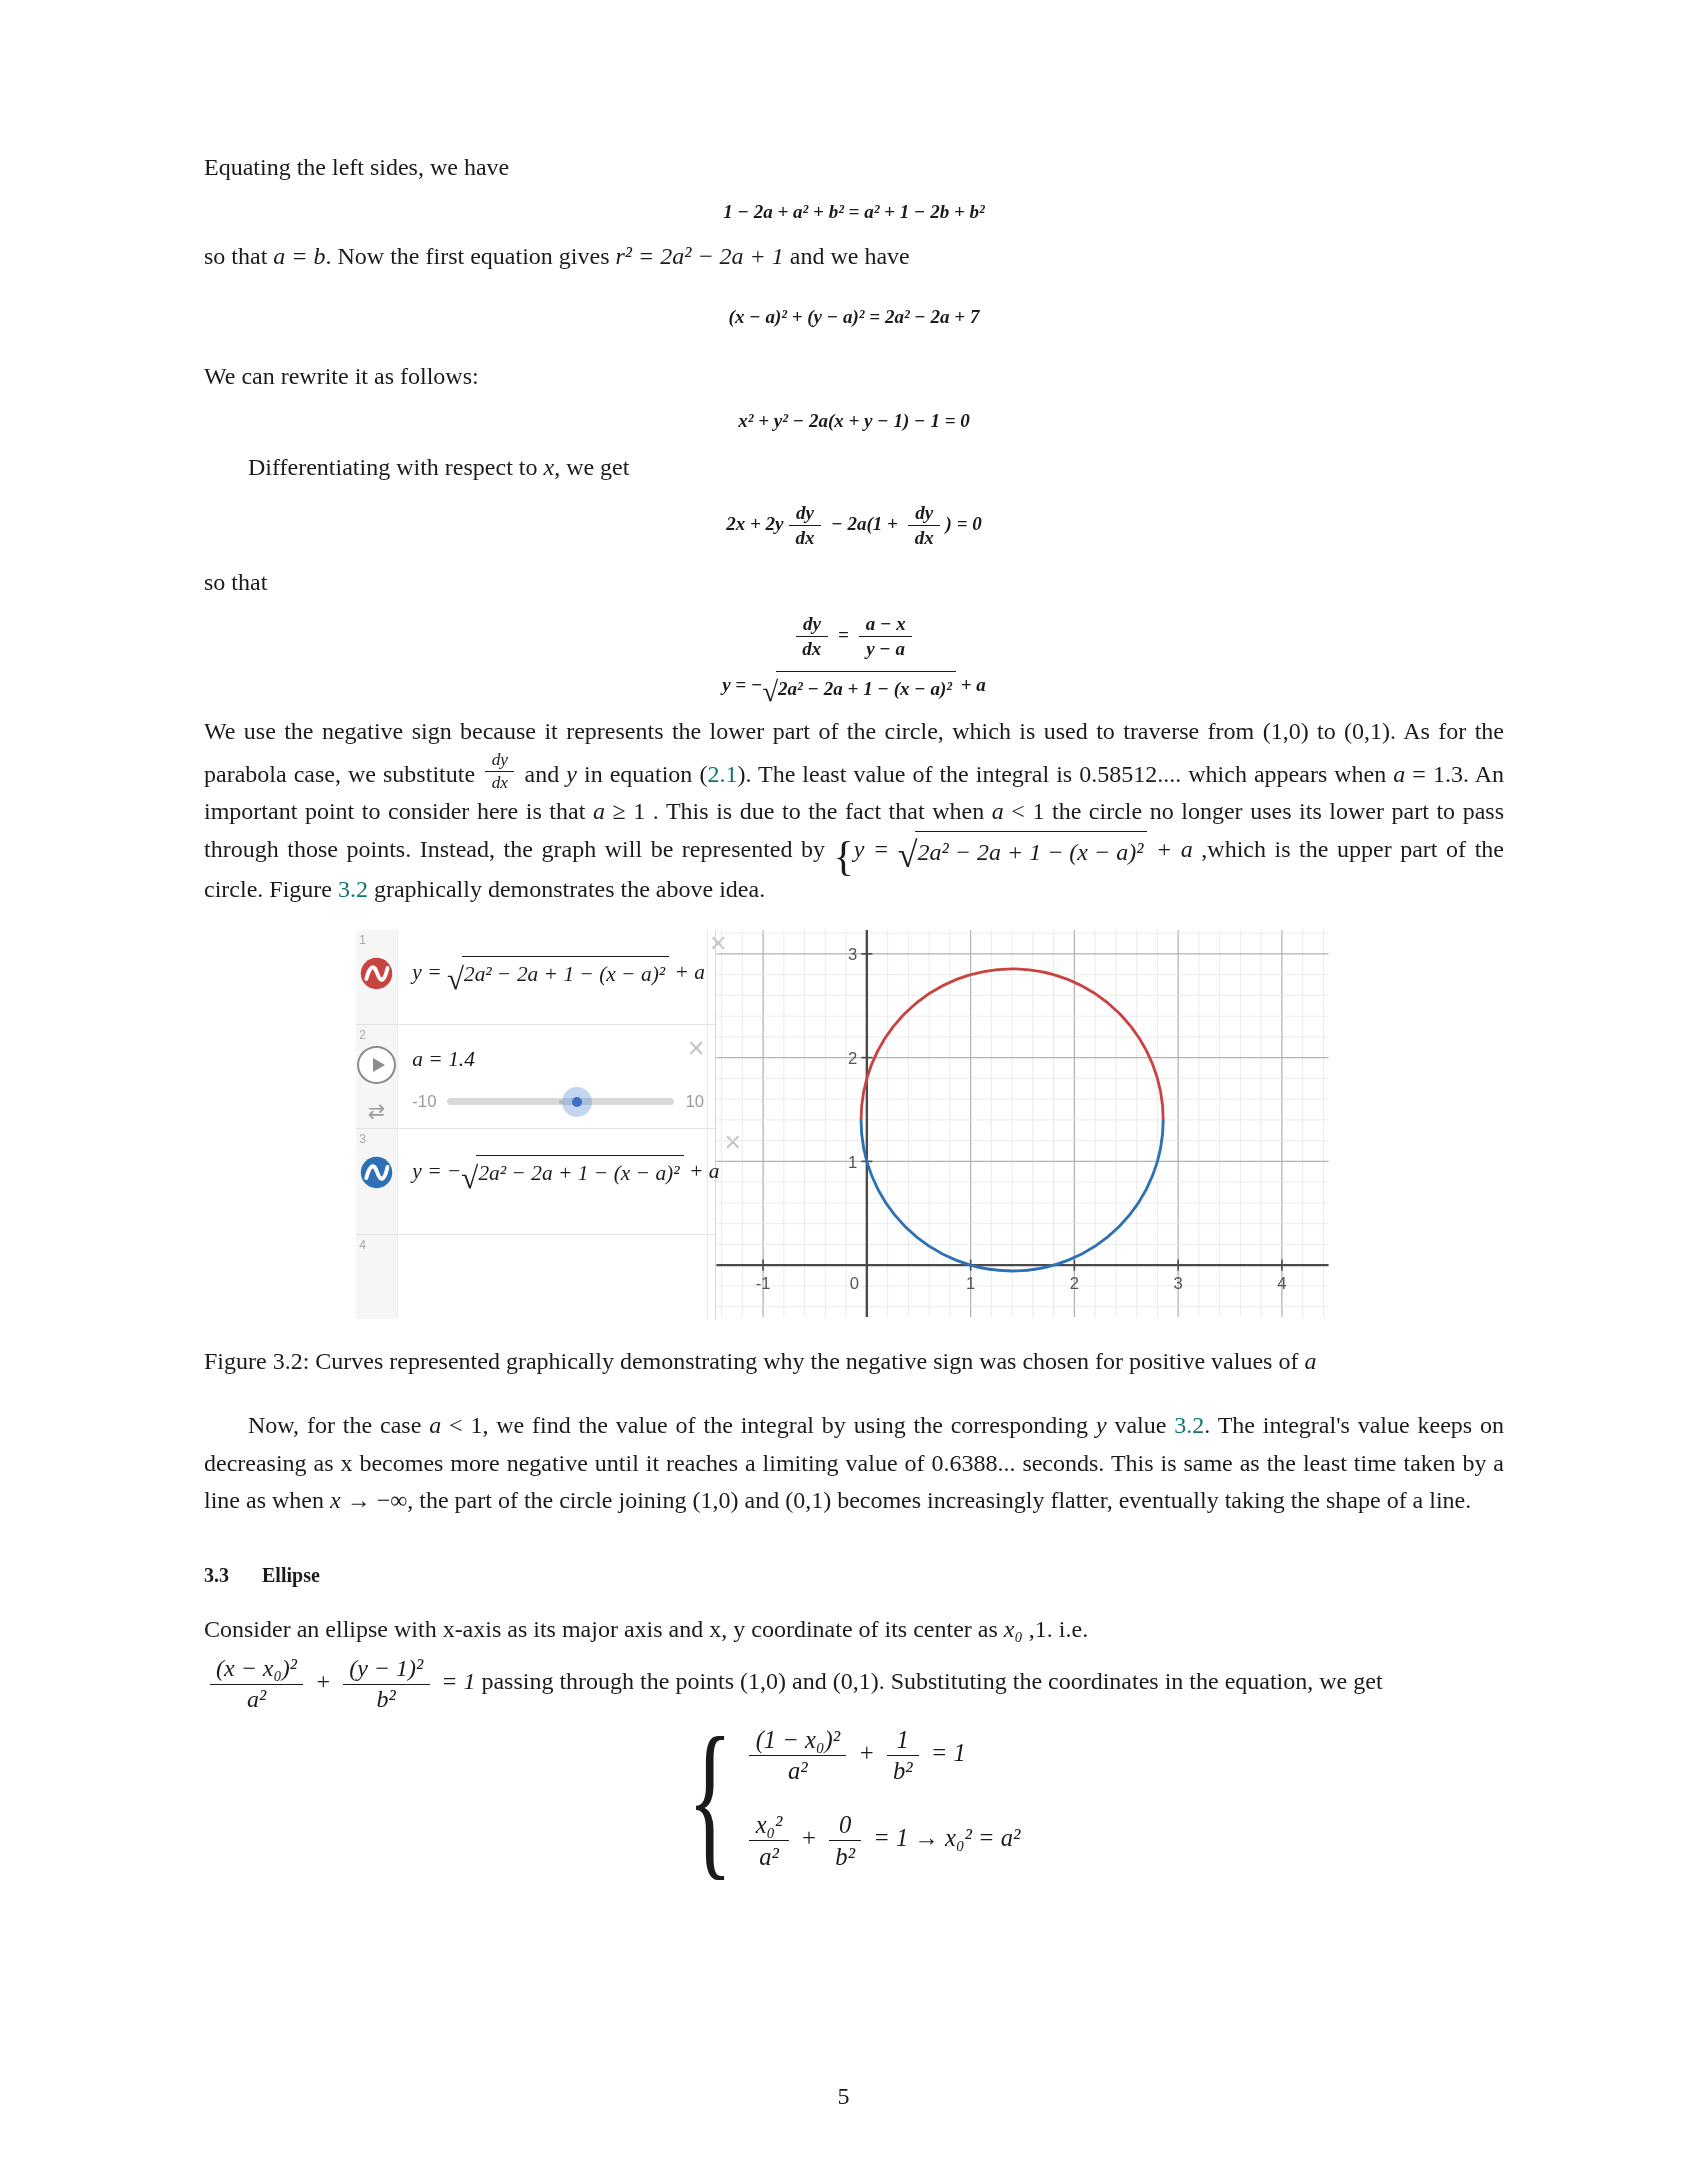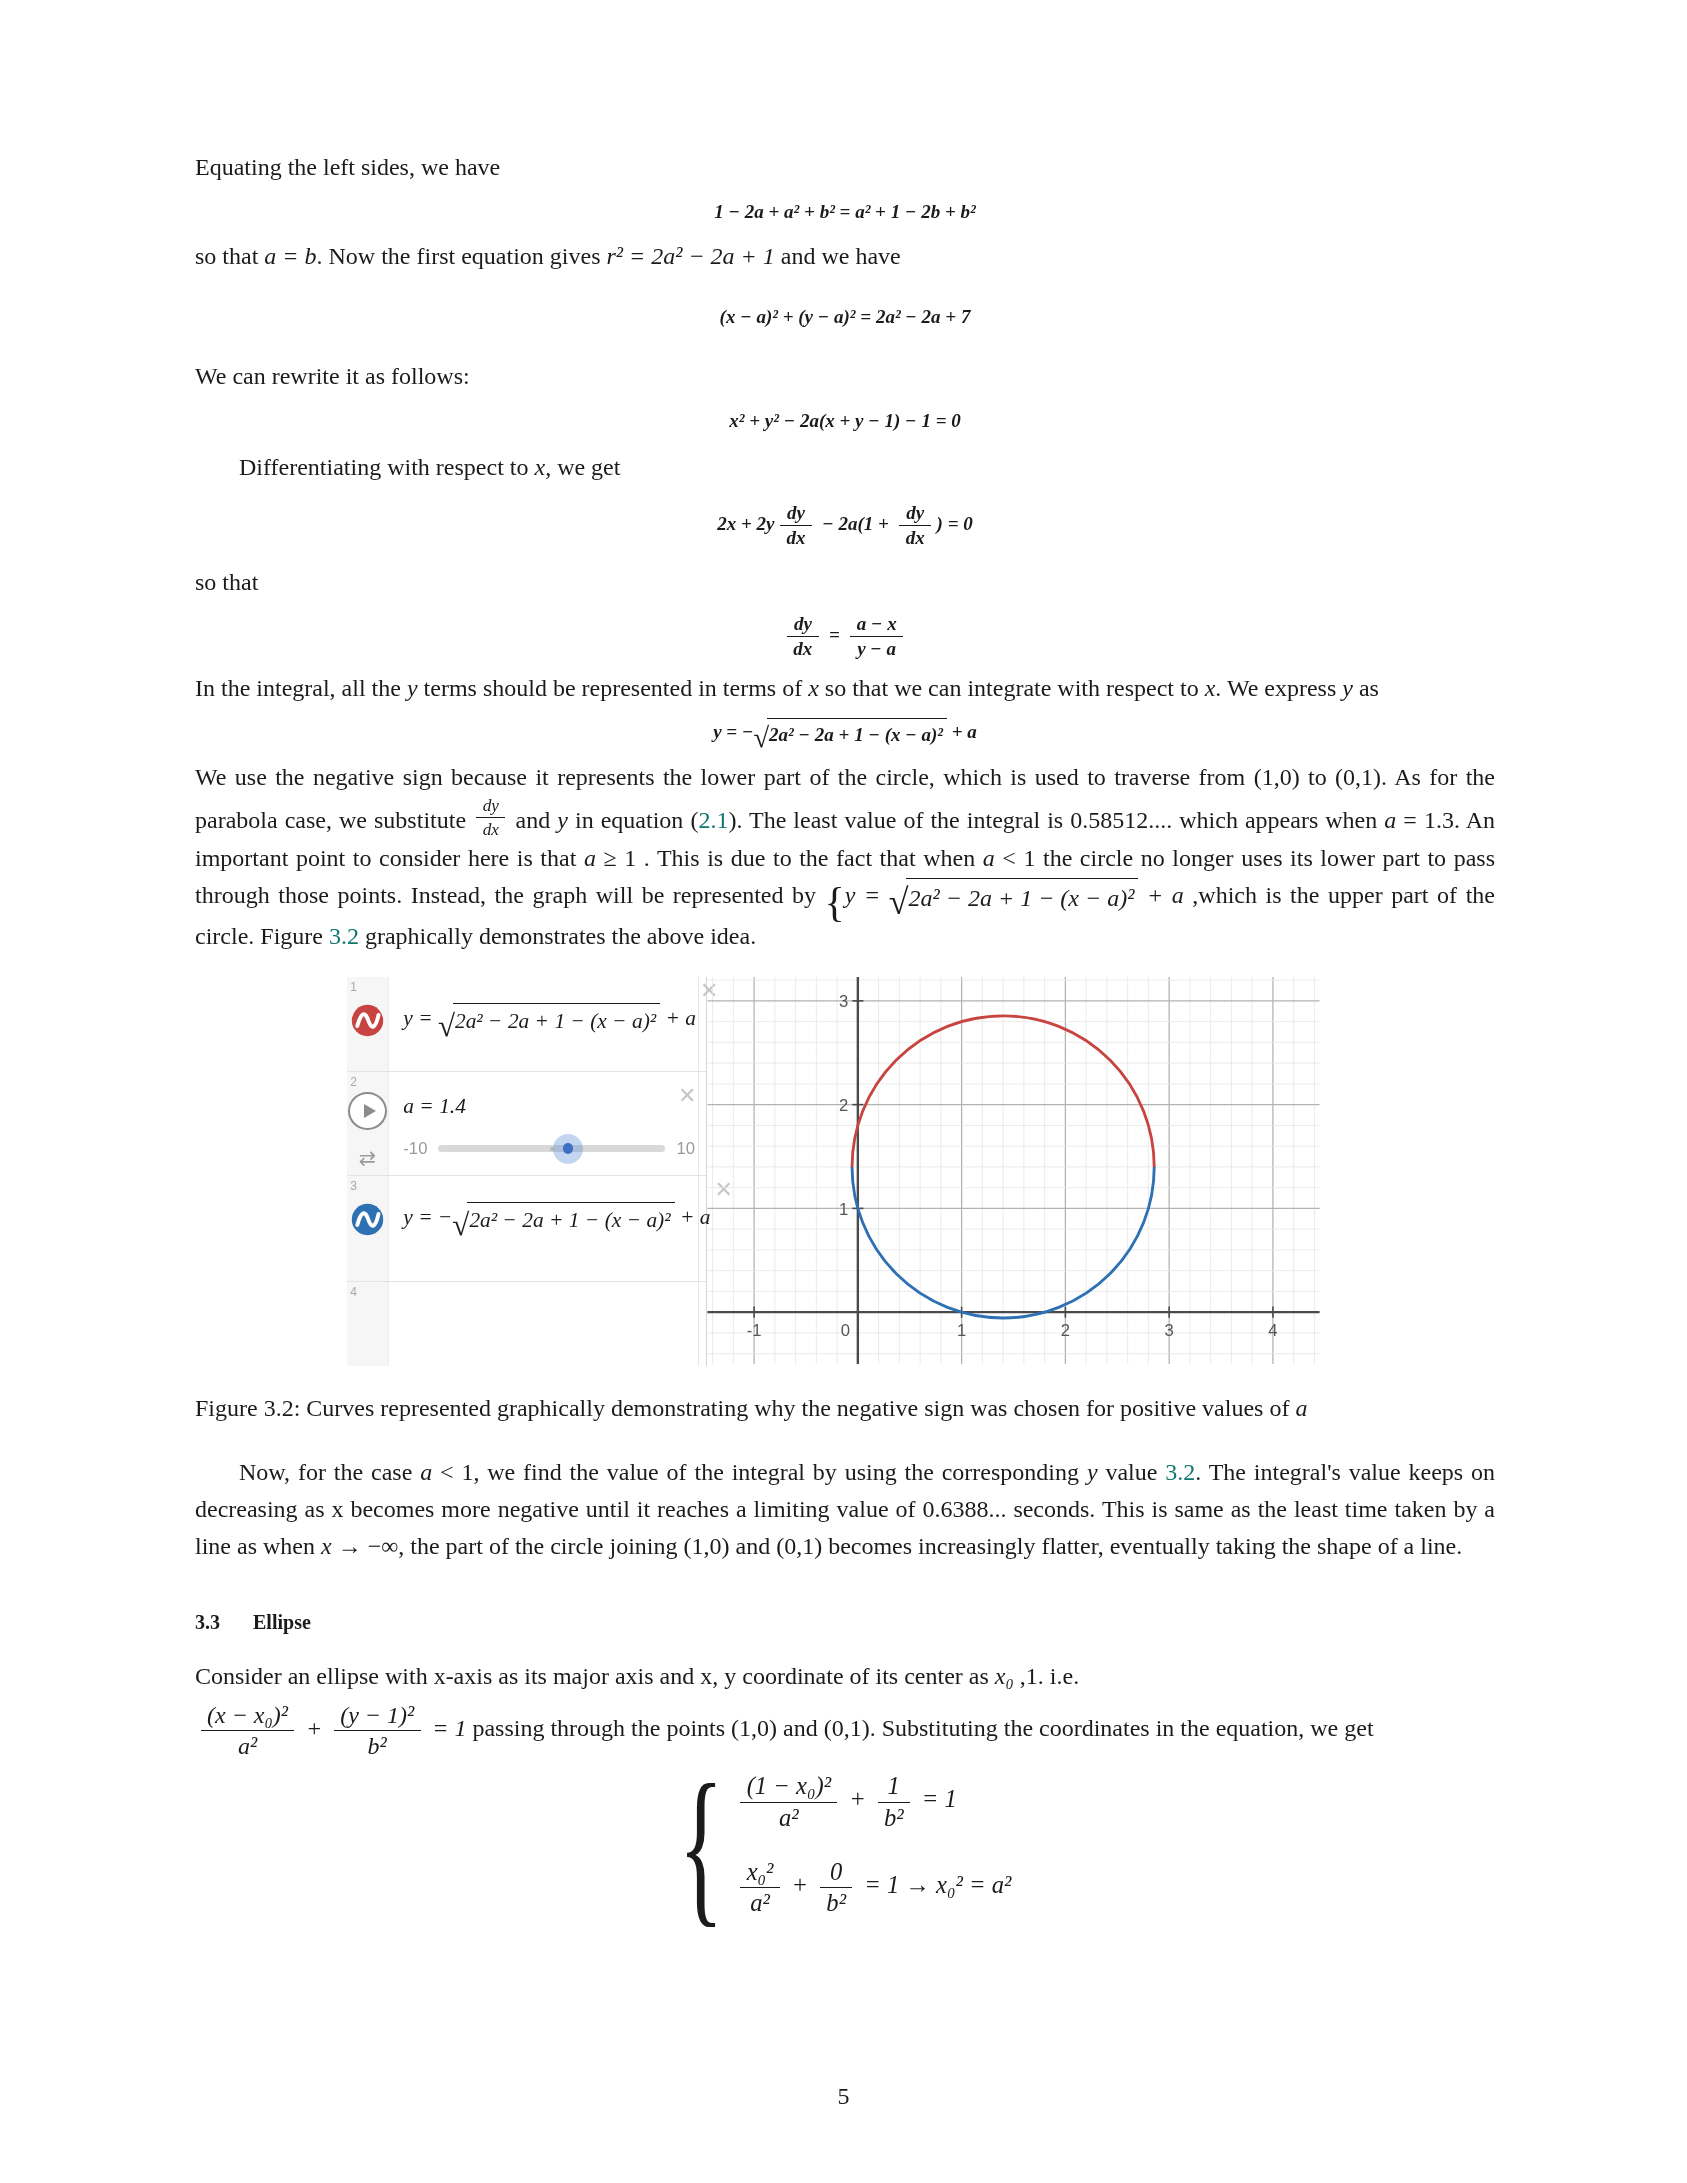--- a/index.html
+++ b/index.html
@@ -1,18 +1,18 @@
 <!DOCTYPE html>
 <html style="font-size:12.7px"><head>
 <meta charset="utf-8">
 <style>
   html,body{margin:0;padding:0;background:#888;}
   .page{position:relative;width:1687px;height:2183px;background:#ffffff;overflow:hidden;
         font-family:"Liberation Serif","DejaVu Serif",serif;color:#1b1b1b;font-size:24px;line-height:1.55;}
-  .content{position:absolute;left:195px;top:149px;width:1300px;}
+  .content{position:absolute;left:204px;top:149px;width:1300px;}
   .para{margin:0;text-align:justify;}
   .para.indent{text-indent:44px;}
   .mi{font-style:italic;}
   .link{color:#0f766e;cursor:pointer;}
   .eq{text-align:center;font-size:19px;margin:11px 0;font-weight:bold;}
   .eq.big{margin:27px 0;}
   
   .frac{display:inline-block;vertical-align:middle;text-align:center;line-height:1.12;margin:0 5.6px;}
   .frac .num{display:block;padding:0 6.4px 1.6px 6.4px;border-bottom:1.6px solid currentColor;text-align:center;}
   .frac .den{display:block;padding:1.6px 6.4px 0 6.4px;}
@@ -75,21 +75,20 @@
     <p class="para"><span class="t">Equating the left sides, we have</span></p>
     <div class="eq"><span class="mi">1 − 2a + a² + b² = a² + 1 − 2b + b²</span></div>
     <p class="para"><span class="t">so that </span><span class="mi">a = b</span><span class="t">. Now the first equation gives </span><span class="mi">r² = 2a² − 2a + 1</span><span class="t"> and we have</span></p>
     <div class="eq big"><span class="mi">(x − a)² + (y − a)² = 2a² − 2a + 7</span></div>
     <p class="para"><span class="t">We can rewrite it as follows:</span></p>
     <div class="eq"><span class="mi">x² + y² − 2a(x + y − 1) − 1 = 0</span></div>
     <p class="para indent" style="margin-top:12.7px;"><span class="t">Differentiating with respect to </span><span class="mi">x</span><span class="t">, we get</span></p>
     <div class="eq" style="margin:16px 0;"><span class="mi">2x + 2y</span><span class="frac"><span class="num"><span class="mi">dy</span></span><span class="den"><span class="mi">dx</span></span></span><span class="mi"> − 2a(1 + </span><span class="frac"><span class="num"><span class="mi">dy</span></span><span class="den"><span class="mi">dx</span></span></span><span class="mi">) = 0</span></div>
     <p class="para"><span class="t">so that</span></p>
     <div class="eq" style="margin:11px 0;"><span class="frac"><span class="num"><span class="mi">dy</span></span><span class="den"><span class="mi">dx</span></span></span><span class="mi"> = </span><span class="frac"><span class="num"><span class="mi">a − x</span></span><span class="den"><span class="mi">y − a</span></span></span></div>
-    <p class="para"><span class="t">In the integral, all the </span><span class="mi">y</span><span class="t"> terms should be represented in terms of </span><span class="mi">x</span><span class="t"> so that we can integrate with respect to </span><span class="mi">x</span><span class="t">. We express </span><span class="mi">y</span><span class="t"> as</span></p>
     <div class="eq" style="margin:9.5px 0;"><span class="mi">y = −</span><span class="sqrt">
           <span class="sign">√</span>
           <span class="radicand"><span class="mi">2a² − 2a + 1 − (x − a)²</span></span>
         </span><span class="mi"> + a</span></div>
     <p class="para"><span class="t">We use the negative sign because it represents the lower part of the circle, which is used to traverse from (1,0) to (0,1). As for the parabola case, we substitute </span><span class="frac sm"><span class="num"><span class="mi">dy</span></span><span class="den"><span class="mi">dx</span></span></span><span class="t"> and </span><span class="mi">y</span><span class="t"> in equation (</span><span class="link">2.1</span><span class="t">). The least value of the integral is 0.58512.... which appears when </span><span class="mi">a</span><span class="t"> = 1.3. An important point to consider here is that </span><span class="mi">a</span><span class="t"> ≥ 1 . This is due to the fact that when </span><span class="mi">a</span><span class="t"> &lt; 1 the circle no longer uses its lower part to pass through those points. Instead, the graph will be represented by </span><span class="brace">{</span><span class="mi">y = </span><span class="sqrt">
           <span class="sign">√</span>
           <span class="radicand"><span class="mi">2a² − 2a + 1 − (x − a)²</span></span>
         </span><span class="mi"> + a</span><span class="t">  ,which is the upper part of the circle. Figure </span><span class="link">3.2</span><span class="t"> graphically demonstrates the above idea.</span></p>
 
     <figure class="fig" style="margin-top:22px;">

